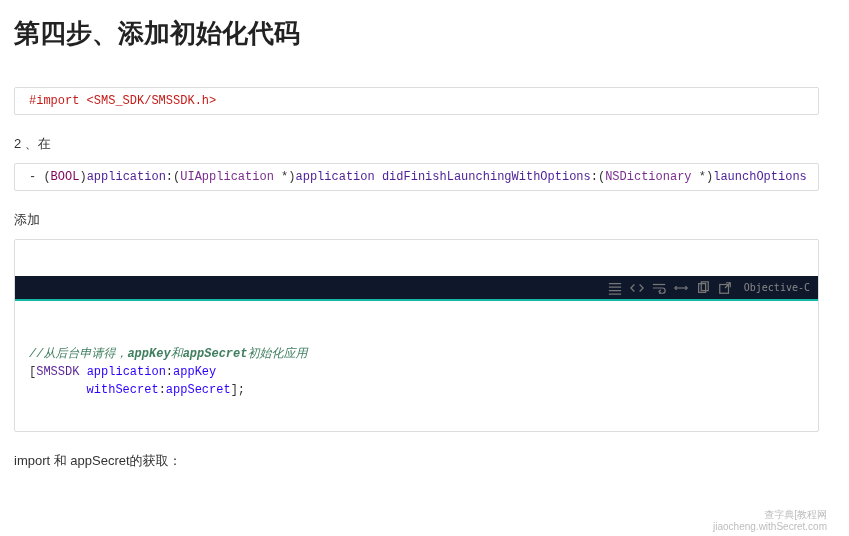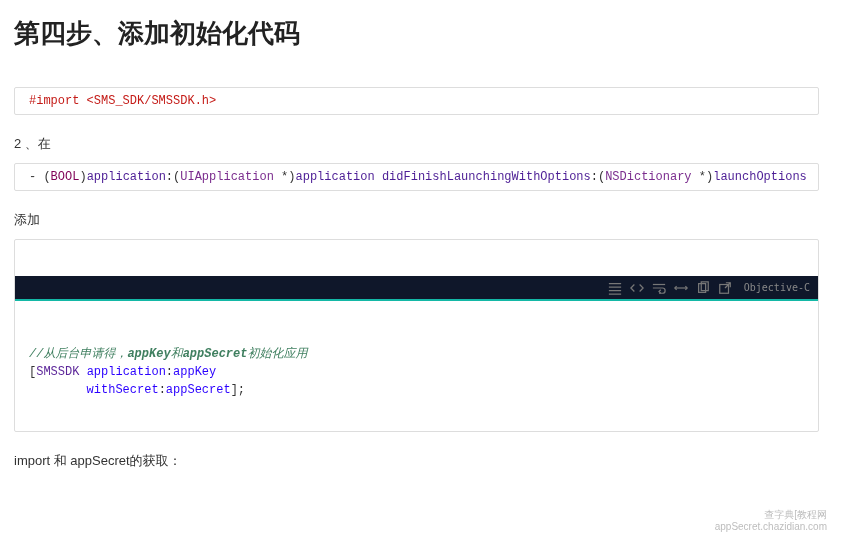--- a/index.html
+++ b/index.html
@@ -148,15 +148,15 @@
 <span><span>[</span><span class="tok-dkpur">SMSSDK</span><span> </span><span class="tok-blue">application</span><span>:</span><span class="tok-blue">appKey</span></span>
 <span><span>        </span><span class="tok-blue">withSecret</span><span>:</span><span class="tok-blue">appSecret</span><span>];</span></span></div>
 </div>
 
 <p class="body-text">import 和 appSecret的获取：</p>
 
 </div>
 
 <div class="footer-watermark">
   <div>查字典[教程网</div>
-  <div>appSecret.chazidian.com</div>
+  <div>jiaocheng.withSecret.com</div>
 </div>
 </div>
 
 </body></html>

